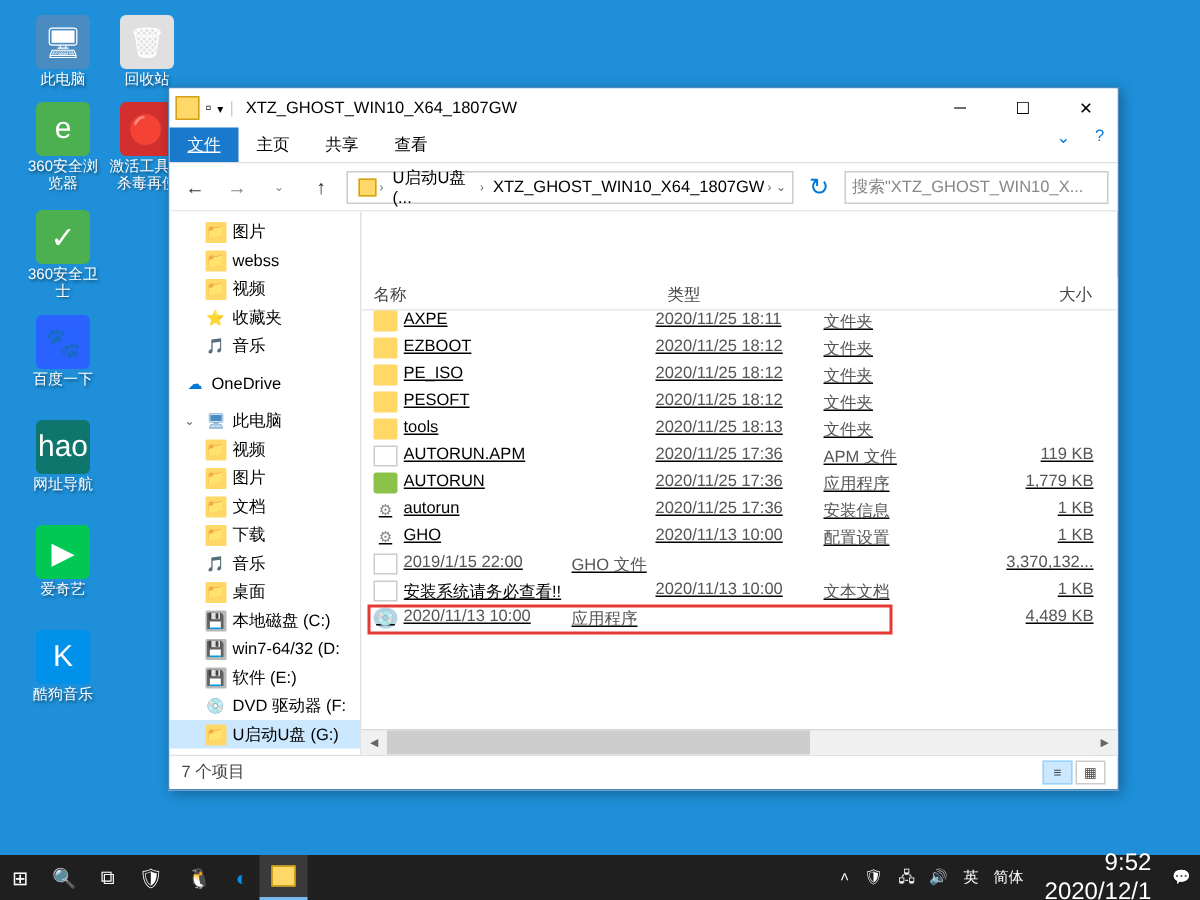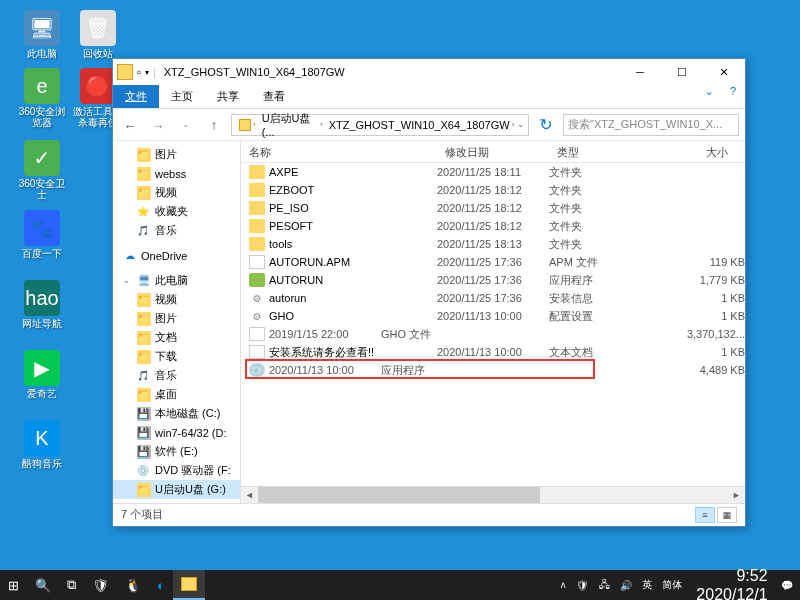--- a/index.html
+++ b/index.html
@@ -44,39 +44,39 @@
 .tnode .ti { width: 14px; height: 14px; display: inline-flex; align-items: center; justify-content: center; font-size: 10px; }
 .ti.folder { background: #ffd867; border-radius: 1px; }
 .ti.drive { background: #b8b8b8; border-radius: 1px; }
 .ti.pc { color: #4a8bc2; }
 .ti.star { color: #f5c518; }
 .ti.music { color: #4a8bc2; }
 .ti.cloud { color: #0078d7; }
 .tnode.head { font-weight: normal; padding-left: 10px; }
 .tnode .exp { width: 10px; font-size: 8px; color: #666; }
 
-.files { flex: 1; background: #fff; position: relative; }
+.files { flex: 1; background: #fff; position: relative; margin-top: 44px; }
 .fhdr { height: 22px; border-bottom: 1px solid #e8e8e8; display: flex; font-size: 11px; color: #444; }
 .fhdr div { padding: 4px 8px; border-right: 1px solid transparent; cursor: pointer; }
 .col-name { width: 196px; }
 .col-date { width: 112px; }
 .col-type { width: 90px; }
 .col-size { flex: 1; text-align: right; padding-right: 16px !important; }
 
-.frow { height: 18px; display: flex; font-size: 11px; align-items: center; cursor: pointer; }
+.frow { height: 18px; display: flex; font-size: 11px; align-items: flex-start; cursor: pointer; text-decoration: underline; }
 .frow .fi { width: 16px; height: 14px; margin: 0 4px 0 8px; display: inline-flex; align-items: center; justify-content: center; font-size: 10px; }
 .fi.fold { background: #ffd867; border-radius: 1px; }
 .fi.file { background: #fff; border: 1px solid #ccc; }
 .fi.app { background: #8bc34a; border-radius: 2px; }
 .fi.gear { color: #888; }
 .fi.disk { background: #b8d4e3; border-radius: 50%; }
 .frow .nm { width: 168px; overflow: hidden; white-space: nowrap; }
 .frow .dt { width: 112px; color: #555; }
 .frow .tp { width: 90px; color: #555; }
-.frow .sz { flex: 1; text-align: right; color: #555; }
+.frow .sz { flex: 1; text-align: right; padding-right: 16px; color: #555; }
 .highlight-box { position: absolute; border: 2px solid #e53935; pointer-events: none; }
 
 .scroll-h { height: 17px; background: #f0f0f0; border-top: 1px solid #dadada; display: flex; }
 .scroll-h .track { flex: 1; position: relative; }
 .scroll-h .thumb { position: absolute; left: 0; width: 60%; height: 100%; background: #cdcdcd; }
 .scroll-h .arr { width: 17px; background: #f0f0f0; text-align: center; font-size: 9px; color: #666; line-height: 17px; }
 
 .status { height: 22px; border-top: 1px solid #e0e0e0; background: #fff; display: flex; align-items: center; font-size: 11px; padding: 0 8px; color: #444; }
 .status .views { margin-left: auto; display: flex; gap: 2px; }
 .status .views div { width: 20px; height: 16px; border: 1px solid #ccc; cursor: pointer; display: flex; align-items: center; justify-content: center; font-size: 9px; }
@@ -257,21 +257,20 @@
           <span>DVD 驱动器 (F:</span>
         </div>
         <div class="tnode sub sel">
           <span class="ti folder">📁</span>
           <span>U启动U盘 (G:)</span>
         </div>
       </div>
     <div class="files">
       <div class="fhdr">
         <div class="col-name">名称</div>
-        <div class="col-date">修改日期</div>
         <div class="col-type">类型</div>
         <div class="col-size">大小</div>
       </div>
       <div id="flist">
           <div class="frow">
             <span class="fi fold"></span>
             <span class="nm">AXPE</span>
             <span class="dt">2020/11/25 18:11</span>
             <span class="tp">文件夹</span>
             <span class="sz"></span>

